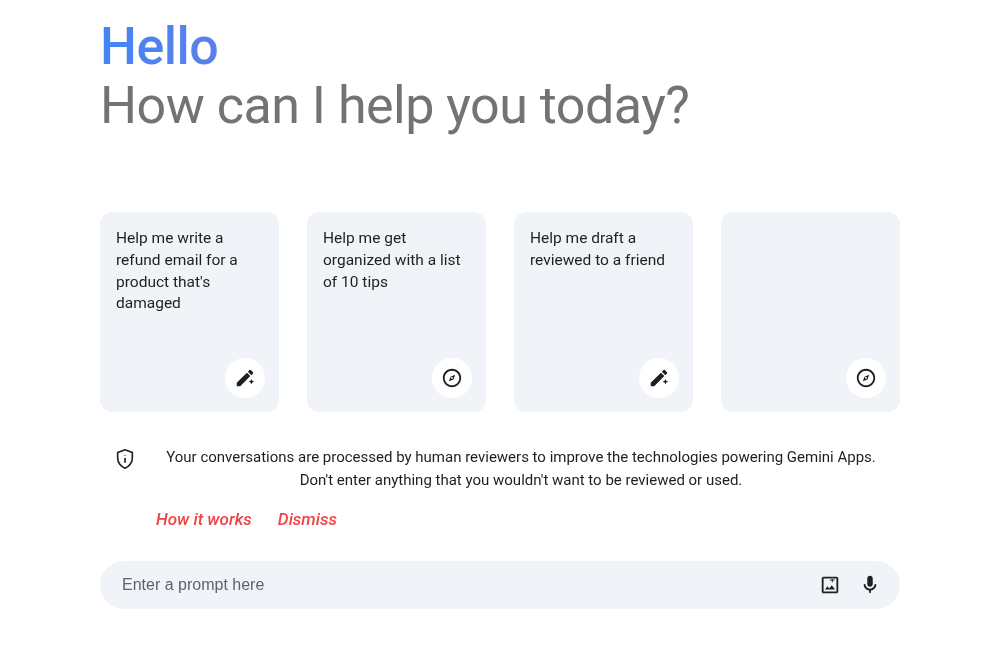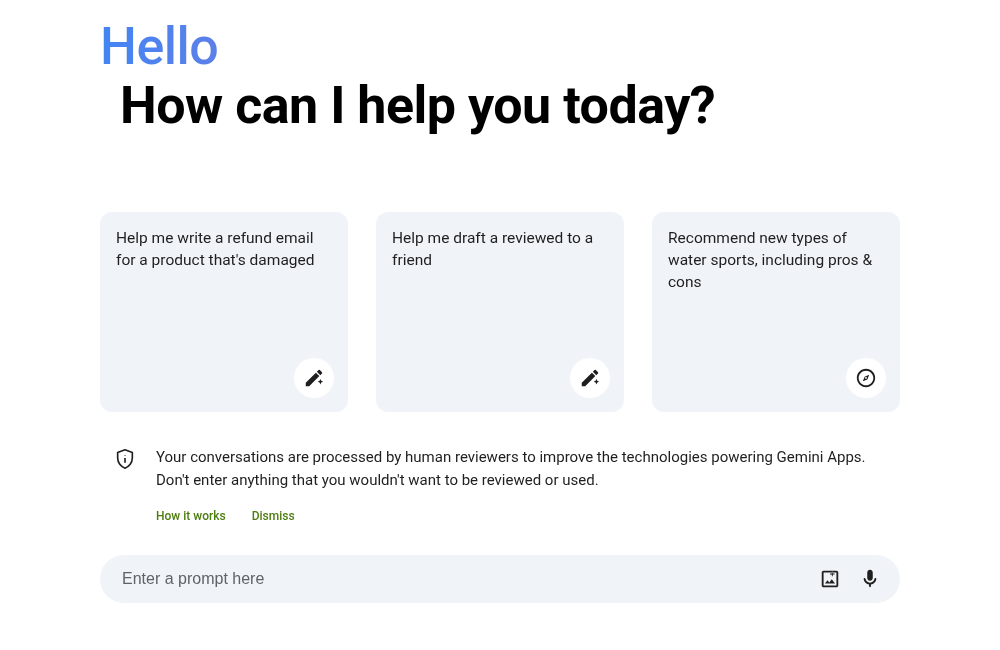--- a/index.html
+++ b/index.html
@@ -22,26 +22,25 @@
       font-weight: 500;
       background: linear-gradient(90deg, #4285f4 0%, #9b72cb 50%, #d96570 100%);
       -webkit-background-clip: text;
       -webkit-text-fill-color: transparent;
       background-clip: text;
       line-height: 1.1;
       letter-spacing: -0.5px;
     }
     .subheading {
       font-size: 52px;
-      font-weight: 700;
-      color: #000000;
+      font-weight: 400;
+      color: #737373;
       line-height: 1.1;
       letter-spacing: -0.5px;
       margin-top: 2px;
-      margin-left: 20px;
     }
     .cards-row {
       display: flex;
       gap: 28px;
       margin-top: 78px;
     }
     .card {
       flex: 1;
       background: #f0f4f9;
       border-radius: 12px;
@@ -85,36 +84,38 @@
     }
     .notice-icon svg {
       width: 22px;
       height: 22px;
       fill: none;
       stroke: #1f1f1f;
       stroke-width: 1.8;
     }
     .notice-body {
       flex: 1;
+      text-align: center;
     }
     .notice-text {
       font-size: 15px;
       color: #1f1f1f;
       line-height: 1.5;
     }
     .notice-actions {
       display: flex;
       gap: 26px;
       margin-top: 18px;
     }
     .notice-link {
-      color: #4d7c0f;
-      font-size: 12px;
+      color: #ef4444;
+      font-size: 17px;
       font-weight: 500;
       cursor: pointer;
+      font-style: italic;
     }
     .prompt-bar {
       margin-top: 28px;
       background: #f0f4f9;
       border-radius: 32px;
       display: flex;
       align-items: center;
       padding: 6px 18px 6px 22px;
       height: 48px;
     }
@@ -159,33 +160,40 @@
     <div class="card">
       <div class="card-text">Help me write a refund email for a product that's damaged</div>
       <div class="card-icon-wrap">
         <svg viewBox="0 0 24 24">
             <path d="M3 17.25V21h3.75L17.81 9.94l-3.75-3.75L3 17.25zM20.71 7.04c.39-.39.39-1.02 0-1.41l-2.34-2.34a.9959.9959 0 0 0-1.41 0l-1.83 1.83 3.75 3.75 1.83-1.83z"></path>
             <path d="M19 13l.9 2.1L22 16l-2.1.9L19 19l-.9-2.1L16 16l2.1-.9z"></path>
           </svg>
       </div>
     </div>
 
+    <div class="card">
+      <div class="card-text">Help me get organized with a list of 10 tips</div>
+      <div class="card-icon-wrap">
+        <svg viewBox="0 0 24 24">
+            <path d="M12 2C6.49 2 2 6.49 2 12s4.49 10 10 10 10-4.49 10-10S17.51 2 12 2zm0 18c-4.41 0-8-3.59-8-8s3.59-8 8-8 8 3.59 8 8-3.59 8-8 8zm3.5-11.5l-5 2-2 5 5-2 2-5zM12 13c-.55 0-1-.45-1-1s.45-1 1-1 1 .45 1 1-.45 1-1 1z"></path>
+          </svg>
+      </div>
+    </div>
 
     <div class="card">
       <div class="card-text">Help me draft a reviewed to a friend</div>
       <div class="card-icon-wrap">
         <svg viewBox="0 0 24 24">
             <path d="M3 17.25V21h3.75L17.81 9.94l-3.75-3.75L3 17.25zM20.71 7.04c.39-.39.39-1.02 0-1.41l-2.34-2.34a.9959.9959 0 0 0-1.41 0l-1.83 1.83 3.75 3.75 1.83-1.83z"></path>
             <path d="M19 13l.9 2.1L22 16l-2.1.9L19 19l-.9-2.1L16 16l2.1-.9z"></path>
           </svg>
       </div>
     </div>
 
     <div class="card">
-      <div class="card-text">Recommend new types of water sports, including pros &amp; cons</div>
       <div class="card-icon-wrap">
         <svg viewBox="0 0 24 24">
             <path d="M12 2C6.49 2 2 6.49 2 12s4.49 10 10 10 10-4.49 10-10S17.51 2 12 2zm0 18c-4.41 0-8-3.59-8-8s3.59-8 8-8 8 3.59 8 8-3.59 8-8 8zm3.5-11.5l-5 2-2 5 5-2 2-5zM12 13c-.55 0-1-.45-1-1s.45-1 1-1 1 .45 1 1-.45 1-1 1z"></path>
           </svg>
       </div>
     </div>
   </div>
 
   <div class="notice">
     <div class="notice-icon">

